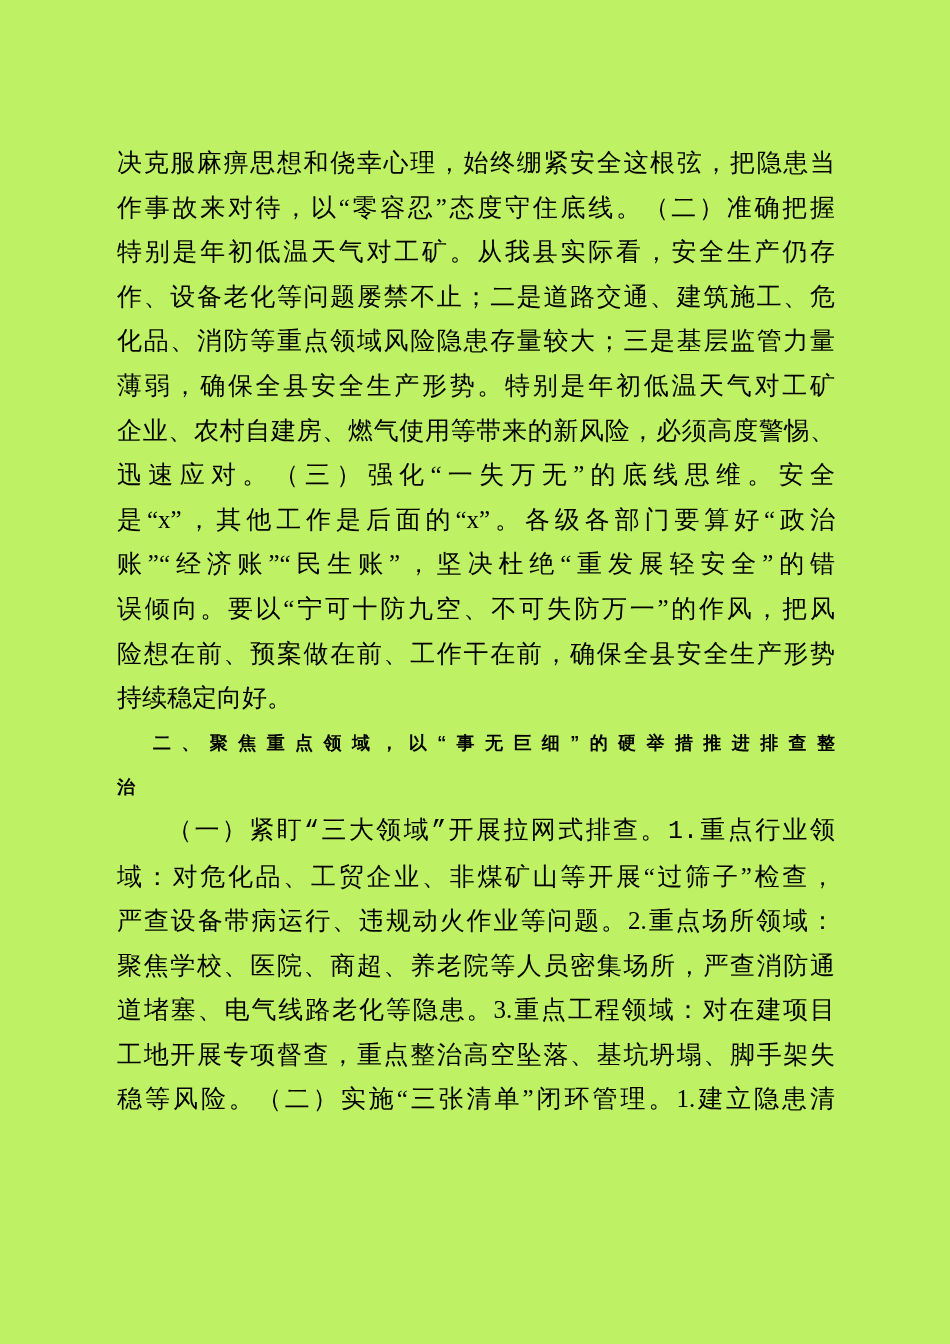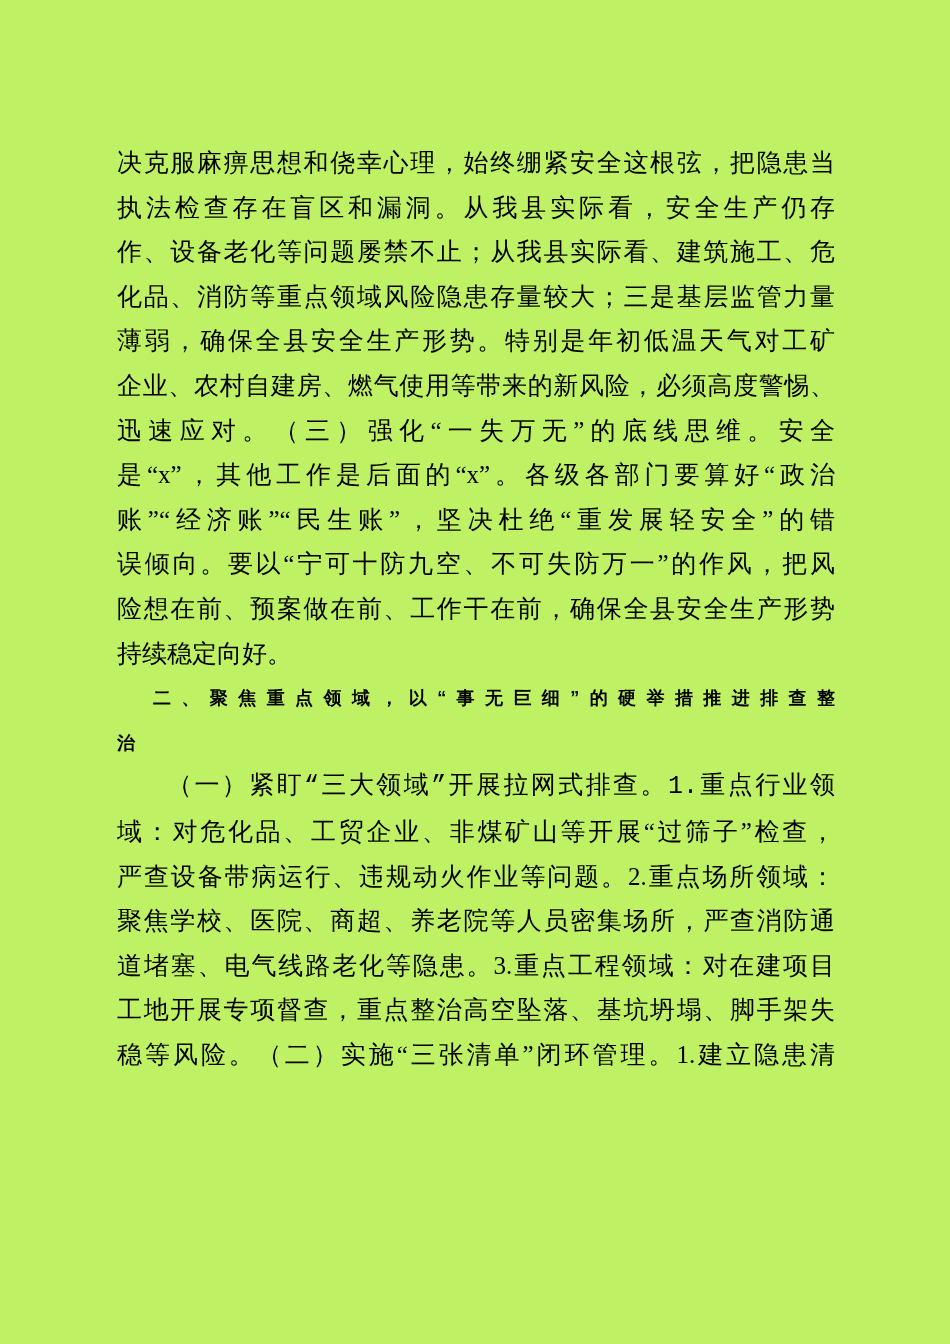--- a/index.html
+++ b/index.html
@@ -43,22 +43,23 @@
     font-size: 18px;
   }
 </style>
 </head>
 <body>
 
 <div class="page">
 
   <div class="paragraph">
     <div class="line">决克服麻痹思想和侥幸心理，始终绷紧安全这根弦，把隐患当</div>
-    <div class="line">执法检查存在盲区和漏洞。从我县实际看，安全生产仍存</div>
-    <div class="line">作、设备老化等问题屡禁不止；从我县实际看、建筑施工、危</div>
+    <div class="line">作事故来对待，以“零容忍”态度守住底线。（二）准确把握</div>
+    <div class="line">特别是年初低温天气对工矿。从我县实际看，安全生产仍存</div>
+    <div class="line">作、设备老化等问题屡禁不止；二是道路交通、建筑施工、危</div>
     <div class="line">化品、消防等重点领域风险隐患存量较大；三是基层监管力量</div>
     <div class="line">薄弱，确保全县安全生产形势。特别是年初低温天气对工矿</div>
     <div class="line">企业、农村自建房、燃气使用等带来的新风险，必须高度警惕、</div>
     <div class="line">迅速应对。（三）强化“一失万无”的底线思维。安全</div>
     <div class="line">是“x”，其他工作是后面的“x”。各级各部门要算好“政治</div>
     <div class="line">账”“经济账”“民生账”，坚决杜绝“重发展轻安全”的错</div>
     <div class="line">误倾向。要以“宁可十防九空、不可失防万一”的作风，把风</div>
     <div class="line">险想在前、预案做在前、工作干在前，确保全县安全生产形势</div>
     <div class="line endl">持续稳定向好。</div>
   </div>

